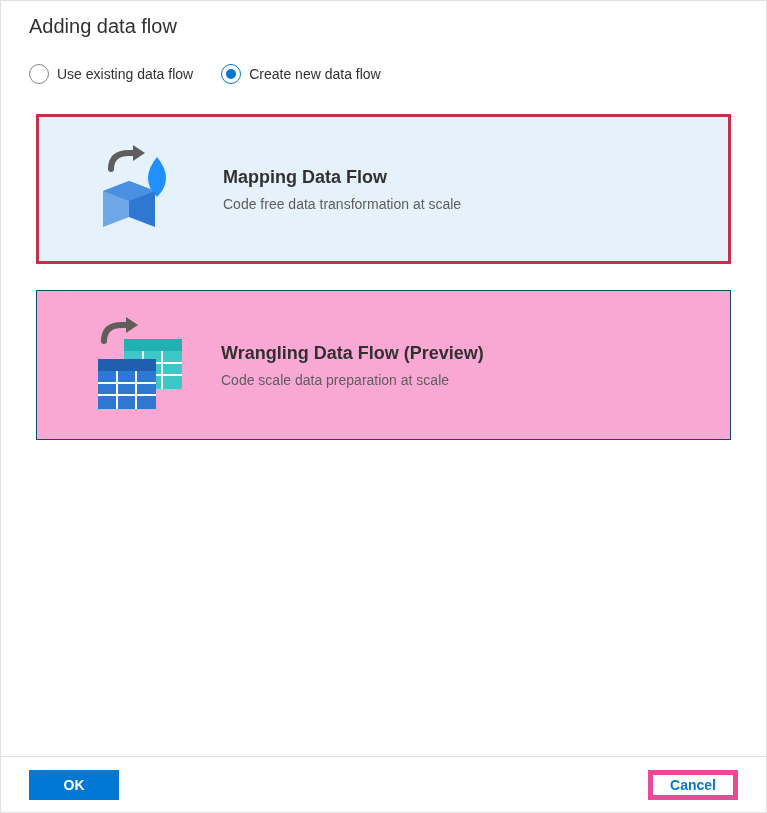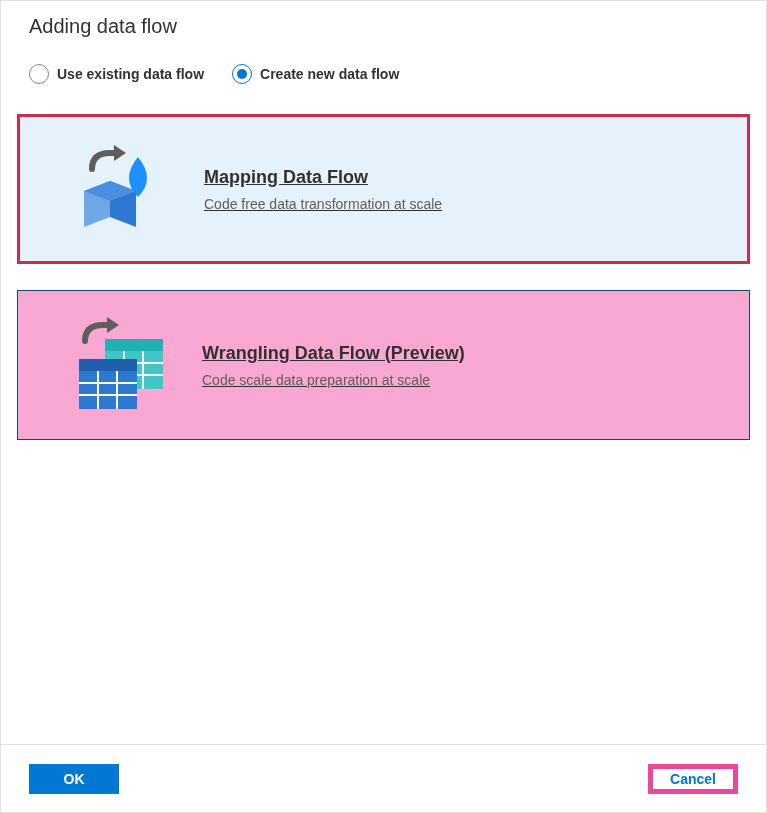--- a/index.html
+++ b/index.html
@@ -16,21 +16,20 @@
     .title {
       font-size: 20px;
       font-weight: 400;
       color: #323130;
     }
     .radio-row {
       display: flex;
       gap: 28px;
       padding: 16px 16px 24px 28px;
       align-items: center;
-      font-weight: bold;
     }
     .radio-item {
       display: flex;
       align-items: center;
       gap: 8px;
       cursor: pointer;
       font-size: 14px;
     }
     .radio-circle {
       width: 20px;
@@ -45,25 +44,24 @@
     .radio-circle.checked {
       border-color: #0078d4;
     }
     .radio-dot {
       width: 10px;
       height: 10px;
       border-radius: 50%;
       background: #0078d4;
     }
     .cards {
-      padding: 6px 16px;
+      padding: 6px 35px;
       display: flex;
       flex-direction: column;
       gap: 26px;
-      text-decoration: underline;
     }
     .card {
       border: 1px solid #0c4a6e;
       background: #f9a8d4;
       display: flex;
       align-items: center;
       padding: 18px 24px;
       min-height: 150px;
       cursor: pointer;
     }
@@ -87,21 +85,21 @@
     .card-desc {
       font-size: 14px;
       color: #605e5c;
     }
     .footer {
       position: absolute;
       bottom: 0;
       left: 0;
       right: 0;
       border-top: 1px solid #e1e1e1;
-      height: 68px;
+      height: 56px;
       display: flex;
       align-items: center;
       justify-content: space-between;
       padding: 0 28px;
     }
     .btn {
       min-width: 90px;
       height: 30px;
       font-size: 14px;
       font-weight: 600;

